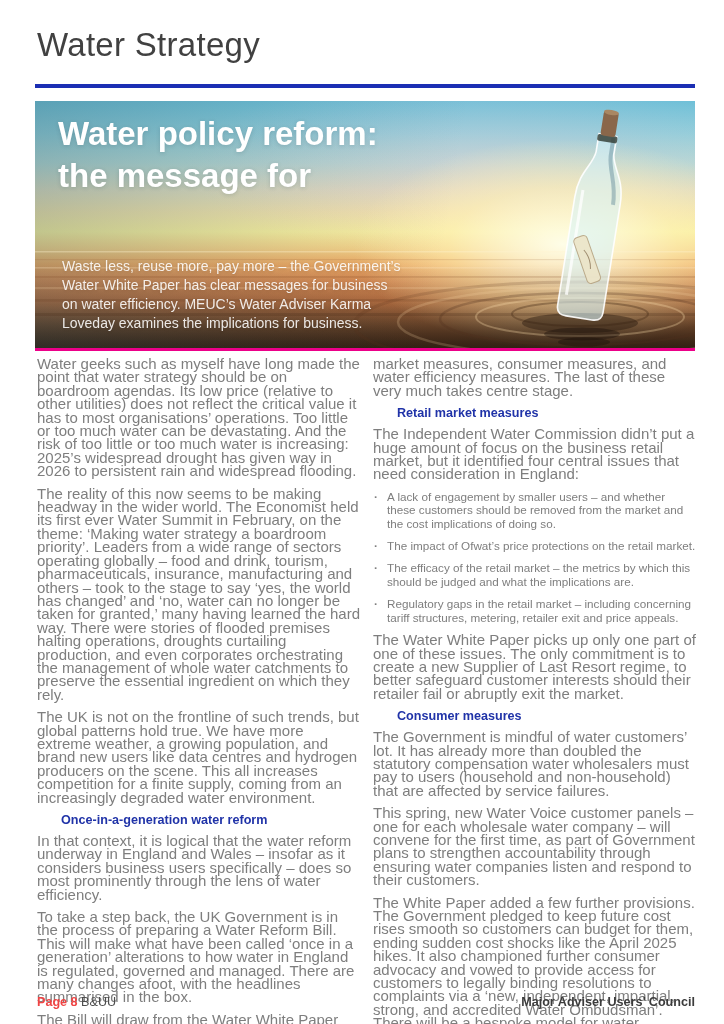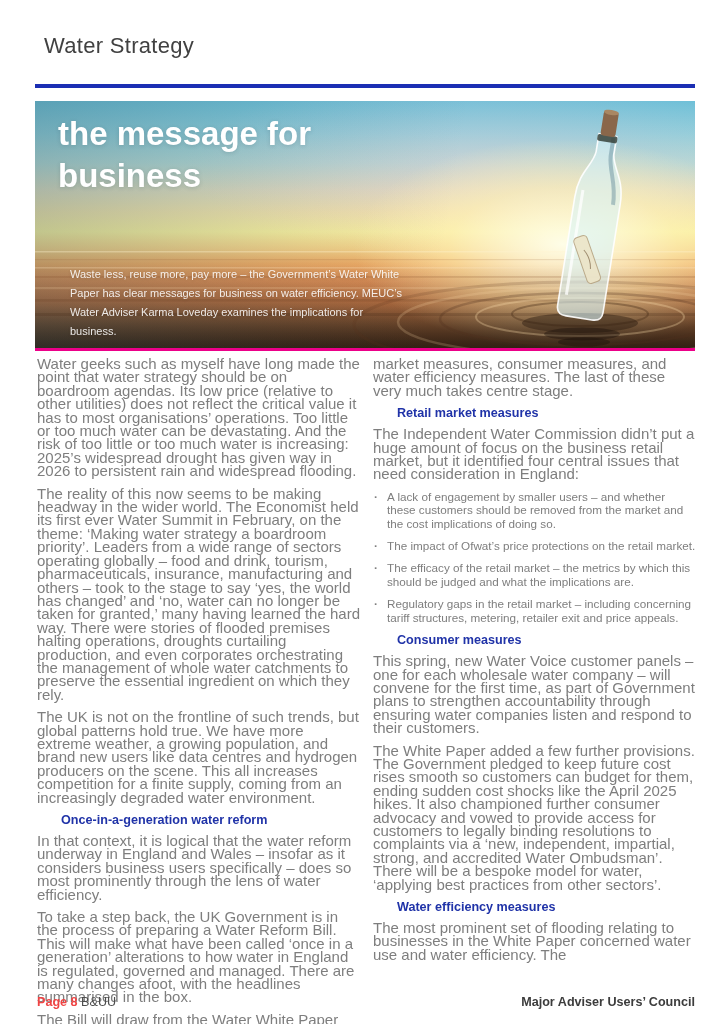--- a/index.html
+++ b/index.html
@@ -5,22 +5,22 @@
   html,body{margin:0;padding:0;}
   body{
     width:724px;height:1024px;background:#ffffff;position:relative;overflow:hidden;
     font-family:"Liberation Sans", sans-serif;
     -webkit-font-smoothing:antialiased;
   }
   .page{position:absolute;inset:0;}
 
   
   .page-title{
-    position:absolute;left:37px;top:26px;margin:7px;
-    font-size:22px;font-weight:400;color:#414141;letter-spacing:.3px;
+    position:absolute;left:37px;top:26px;margin:0;
+    font-size:33px;font-weight:400;color:#414141;letter-spacing:.3px;
   }
   .title-rule{
     position:absolute;left:35px;top:84px;width:660px;height:4px;background:#1b2eb3;
   }
 
   
   .hero{
     position:absolute;left:35px;top:101px;width:660px;height:247px;overflow:hidden;
     border-bottom:3px solid #ec0089;
     background:
@@ -38,22 +38,22 @@
       linear-gradient(to top, rgba(28,17,9,.55), rgba(28,17,9,.18) 17%, rgba(28,17,9,0) 34%);
   }
   .hero-art{position:absolute;inset:0;}
   .hero-title{
     position:absolute;left:23px;top:12px;margin:0;z-index:2;
     font-size:33px;line-height:42px;font-weight:700;color:#ffffff;
     text-shadow:0 1px 4px rgba(40,60,70,.18);
   }
   .hero-title span{display:block;}
   .hero-sub{
-    position:absolute;left:23px;top:152px;width:342px;margin:12px;z-index:2;
-    font-size:11px;line-height:19px;color:rgba(255,255,255,.88);
+    position:absolute;left:23px;top:152px;width:342px;margin:4px;z-index:2;
+    font-size:14px;line-height:19px;color:rgba(255,255,255,.88);
     text-shadow:0 1px 3px rgba(60,40,20,.18);
   }
 
   
   .columns{
     position:absolute;left:37px;top:357px;width:658px;
     display:flex;gap:13px;align-items:flex-start;
   }
   .col{width:323px;flex:none;}
   .para{
@@ -126,22 +126,22 @@
         </g>
 
         <rect x="-10" y="-178" width="20" height="7" rx="2" fill="rgba(55,66,58,0.85)"></rect>
 
         <rect x="-7.5" y="-202" width="15" height="25" rx="3" fill="#8a674a"></rect>
         <ellipse cx="0" cy="-201" rx="7.5" ry="2.6" fill="#a98762"></ellipse>
       </g>
     </svg>
 
     <h2 class="hero-title">
+      <span>Water policy reform:</span>
       <span>the message for</span>
-      <span>business</span>
     </h2>
     <p class="hero-sub">Waste less, reuse more, pay more – the Government’s Water White Paper has clear messages for business on water efficiency. MEUC’s Water Adviser Karma Loveday examines the implications for business.</p>
   </section>
 
   <main class="columns">
     <div class="col" id="col-left">
         <p class="para">Water geeks such as myself have long made the point that water strategy should be on boardroom agendas. Its low price (relative to other utilities) does not reflect the critical value it has to most organisations’ operations. Too little or too much water can be devastating. And the risk of too little or too much water is increasing: 2025’s widespread drought has given way in 2026 to persistent rain and widespread flooding.</p>
         <p class="para">The reality of this now seems to be making headway in the wider world. The Economist held its first ever Water Summit in February, on the theme: ‘Making water strategy a boardroom priority’. Leaders from a wide range of sectors operating globally – food and drink, tourism, pharmaceuticals, insurance, manufacturing and others – took to the stage to say ‘yes, the world has changed’ and ‘no, water can no longer be taken for granted,’ many having learned the hard way. There were stories of flooded premises halting operations, droughts curtailing production, and even corporates orchestrating the management of whole water catchments to preserve the essential ingredient on which they rely.</p>
         <p class="para">The UK is not on the frontline of such trends, but global patterns hold true. We have more extreme weather, a growing population, and brand new users like data centres and hydrogen producers on the scene. This all increases competition for a finite supply, coming from an increasingly degraded water environment.</p>
         <h3 class="subhead">Once-in-a-generation water reform</h3>
@@ -163,21 +163,23 @@
           <span class="btx">The impact of Ofwat’s price protections on the retail market.</span>
         </div>
         <div class="bullet">
           <span class="dot">·</span>
           <span class="btx">The efficacy of the retail market – the metrics by which this should be judged and what the implications are.</span>
         </div>
         <div class="bullet">
           <span class="dot">·</span>
           <span class="btx">Regulatory gaps in the retail market – including concerning tariff structures, metering, retailer exit and price appeals.</span>
         </div>
+        <p class="para">The Water White Paper picks up only one part of one of these issues. The only commitment is to create a new Supplier of Last Resort regime, to better safeguard customer interests should their retailer fail or abruptly exit the market.</p>
         <h3 class="subhead">Consumer measures</h3>
+        <p class="para">The Government is mindful of water customers’ lot. It has already more than doubled the statutory compensation water wholesalers must pay to users (household and non-household) that are affected by service failures.</p>
         <p class="para">This spring, new Water Voice customer panels – one for each wholesale water company – will convene for the first time, as part of Government plans to strengthen accountability through ensuring water companies listen and respond to their customers.</p>
         <p class="para">The White Paper added a few further provisions. The Government pledged to keep future cost rises smooth so customers can budget for them, ending sudden cost shocks like the April 2025 hikes. It also championed further consumer advocacy and vowed to provide access for customers to legally binding resolutions to complaints via a ‘new, independent, impartial, strong, and accredited Water Ombudsman’. There will be a bespoke model for water, ‘applying best practices from other sectors’.</p>
         <h3 class="subhead">Water efficiency measures</h3>
         <p class="para">The most prominent set of flooding relating to businesses in the White Paper concerned water use and water efficiency. The</p>
       </div>
   </main>
 
   <div class="footer-left">
     <span class="pg">Page 8</span>
     <span class="brand">B&amp;UU</span>

